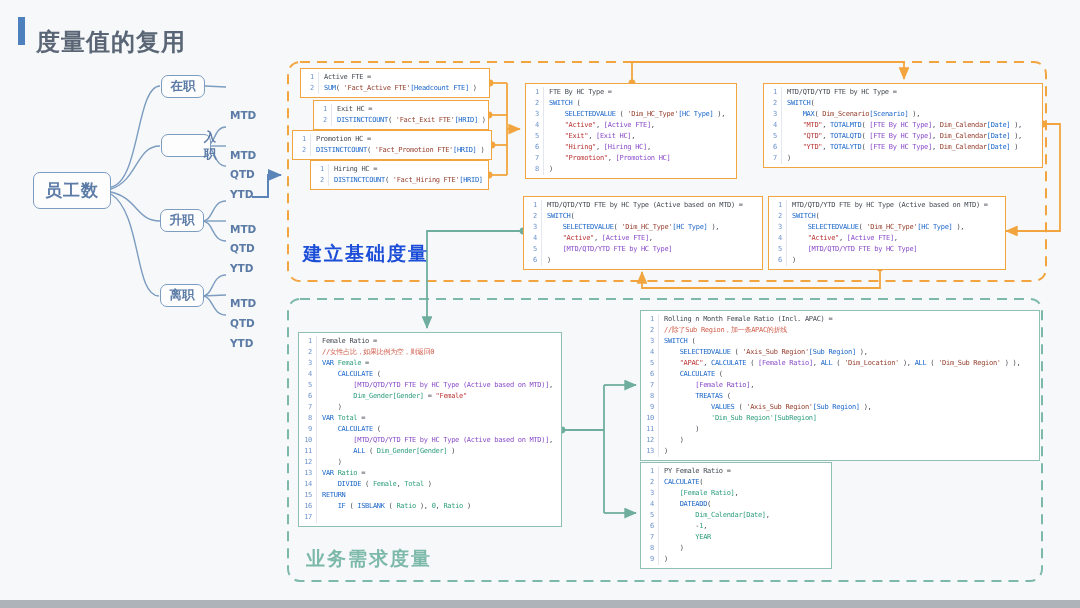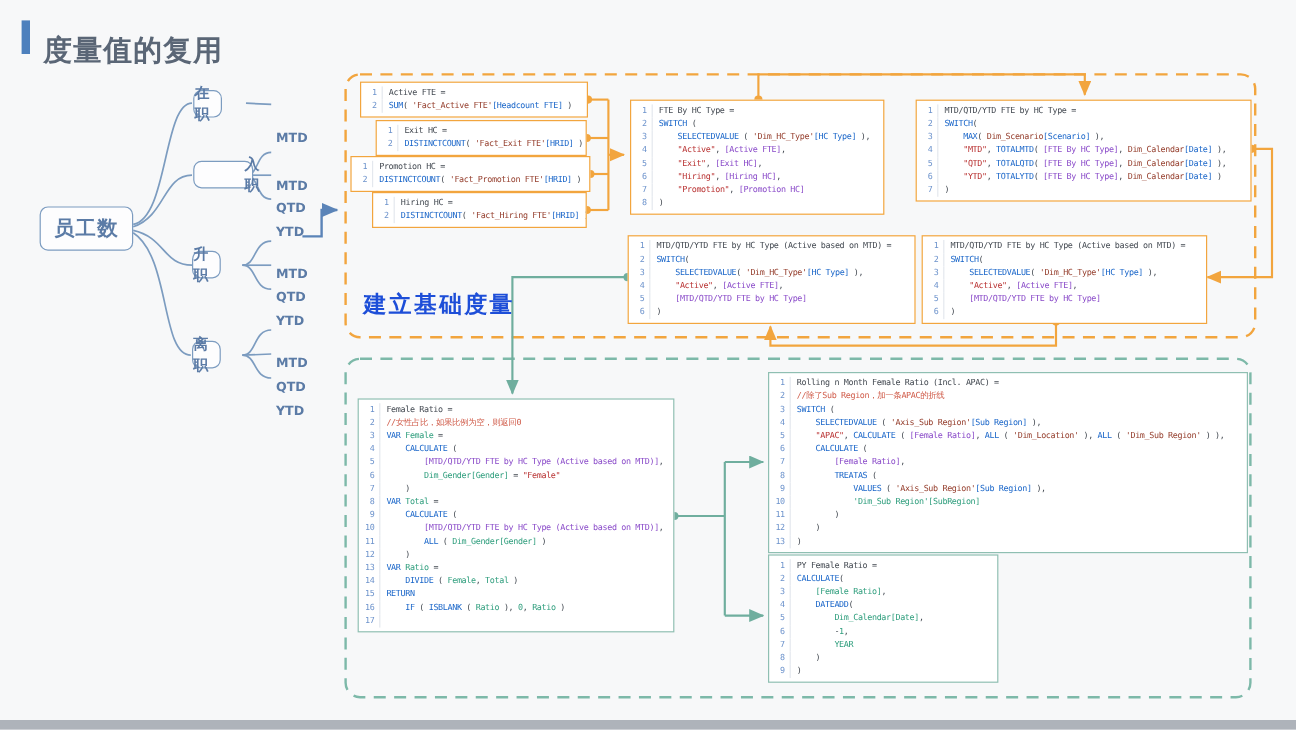--- a/index.html
+++ b/index.html
@@ -6,21 +6,21 @@
   body{width:1080px;height:608px;overflow:hidden;background:#f7f8f9;
        font-family:"DejaVu Sans","Liberation Sans",sans-serif;}
   .page{position:relative;width:1080px;height:608px;}
   .accent{position:absolute;left:18px;top:17px;width:7px;height:28px;background:#4d80bd;}
   .title{position:absolute;left:36px;top:14px;font-size:24px;font-weight:bold;color:#5a6676;letter-spacing:1px;margin-top:12px;}
   .wires{position:absolute;left:0;top:0;}
   
   .mnode{position:absolute;box-sizing:border-box;border:1.6px solid #7c9cc0;border-radius:7px;
          background:#fdfdfe;color:#5b7ba6;font-weight:bold;display:flex;align-items:center;justify-content:center;}
   .mroot{left:33px;top:172px;width:78px;height:37px;font-size:17px;letter-spacing:1px;}
-  .mbranch{width:24px;height:23px;font-size:12.5px;}
+  .mbranch{width:44px;height:23px;font-size:12.5px;}
   .mleaf{position:absolute;color:#5b7ba6;font-weight:600;font-size:10.5px;margin-top:28px;}
   
   .glabel{position:absolute;font-size:19px;font-weight:bold;letter-spacing:2px;}
   .gl-o{color:#1d4ed8;}
   .gl-t{color:#7DB9A9;}
   
   .cb{position:absolute;box-sizing:border-box;background:#ffffff;padding:3px 4px 3px 2px;
       font-family:"DejaVu Sans Mono","Liberation Mono",monospace;font-size:7px;letter-spacing:-0.3px;
       white-space:pre;overflow:hidden;}
   .cb-o{border:1px solid #F2A53E;}
@@ -120,20 +120,21 @@
   <span class="mleaf" style="left:230px;top:140px;">QTD</span>
   <span class="mleaf" style="left:230px;top:160px;">YTD</span>
   <span class="mleaf" style="left:230px;top:195px;">MTD</span>
   <span class="mleaf" style="left:230px;top:214px;">QTD</span>
   <span class="mleaf" style="left:230px;top:234px;">YTD</span>
   <span class="mleaf" style="left:230px;top:269px;">MTD</span>
   <span class="mleaf" style="left:230px;top:289px;">QTD</span>
   <span class="mleaf" style="left:230px;top:309px;">YTD</span>
 
   <div class="glabel gl-o" style="left:303px;top:241px;">建立基础度量</div>
+  <div class="glabel gl-t" style="left:306px;top:546px;">业务需求度量</div>
 
   <div class="cb cb-o" style="left:300px;top:68px;width:190px;"><div class="cl"><span class="ln">1</span><span class="ct"><span class="txt">Active FTE =</span></span></div><div class="cl"><span class="ln">2</span><span class="ct"><span class="kw">SUM</span><span class="txt">( </span><span class="tbl">'Fact_Active FTE'</span><span class="col">[Headcount FTE]</span><span class="txt"> )</span></span></div></div>
   <div class="cb cb-o" style="left:313px;top:100px;width:176px;"><div class="cl"><span class="ln">1</span><span class="ct"><span class="txt">Exit HC =</span></span></div><div class="cl"><span class="ln">2</span><span class="ct"><span class="kw">DISTINCTCOUNT</span><span class="txt">( </span><span class="tbl">'Fact_Exit FTE'</span><span class="col">[HRID]</span><span class="txt"> )</span></span></div></div>
   <div class="cb cb-o" style="left:292px;top:130px;width:200px;"><div class="cl"><span class="ln">1</span><span class="ct"><span class="txt">Promotion HC =</span></span></div><div class="cl"><span class="ln">2</span><span class="ct"><span class="kw">DISTINCTCOUNT</span><span class="txt">( </span><span class="tbl">'Fact_Promotion FTE'</span><span class="col">[HRID]</span><span class="txt"> )</span></span></div></div>
   <div class="cb cb-o" style="left:310px;top:160px;width:179px;"><div class="cl"><span class="ln">1</span><span class="ct"><span class="txt">Hiring HC =</span></span></div><div class="cl"><span class="ln">2</span><span class="ct"><span class="kw">DISTINCTCOUNT</span><span class="txt">( </span><span class="tbl">'Fact_Hiring FTE'</span><span class="col">[HRID]</span><span class="txt"> )</span></span></div></div>
   <div class="cb cb-o" style="left:525px;top:83px;width:212px;"><div class="cl"><span class="ln">1</span><span class="ct"><span class="txt">FTE By HC Type =</span></span></div><div class="cl"><span class="ln">2</span><span class="ct"><span class="kw">SWITCH</span><span class="txt"> (</span></span></div><div class="cl"><span class="ln">3</span><span class="ct"><span class="txt">    </span><span class="kw">SELECTEDVALUE</span><span class="txt"> ( </span><span class="tbl">'Dim_HC_Type'</span><span class="col">[HC Type]</span><span class="txt"> ),</span></span></div><div class="cl"><span class="ln">4</span><span class="ct"><span class="txt">    </span><span class="str">"Active"</span><span class="txt">, </span><span class="msr">[Active FTE]</span><span class="txt">,</span></span></div><div class="cl"><span class="ln">5</span><span class="ct"><span class="txt">    </span><span class="str">"Exit"</span><span class="txt">, </span><span class="msr">[Exit HC]</span><span class="txt">,</span></span></div><div class="cl"><span class="ln">6</span><span class="ct"><span class="txt">    </span><span class="str">"Hiring"</span><span class="txt">, </span><span class="msr">[Hiring HC]</span><span class="txt">,</span></span></div><div class="cl"><span class="ln">7</span><span class="ct"><span class="txt">    </span><span class="str">"Promotion"</span><span class="txt">, </span><span class="msr">[Promotion HC]</span></span></div><div class="cl"><span class="ln">8</span><span class="ct"><span class="txt">)</span></span></div></div>
   <div class="cb cb-o" style="left:763px;top:83px;width:280px;"><div class="cl"><span class="ln">1</span><span class="ct"><span class="txt">MTD/QTD/YTD FTE by HC Type =</span></span></div><div class="cl"><span class="ln">2</span><span class="ct"><span class="kw">SWITCH</span><span class="txt">(</span></span></div><div class="cl"><span class="ln">3</span><span class="ct"><span class="txt">    </span><span class="kw">MAX</span><span class="txt">( </span><span class="tbl">Dim_Scenario</span><span class="col">[Scenario]</span><span class="txt"> ),</span></span></div><div class="cl"><span class="ln">4</span><span class="ct"><span class="txt">    </span><span class="str">"MTD"</span><span class="txt">, </span><span class="kw">TOTALMTD</span><span class="txt">( </span><span class="msr">[FTE By HC Type]</span><span class="txt">, </span><span class="tbl">Dim_Calendar</span><span class="col">[Date]</span><span class="txt"> ),</span></span></div><div class="cl"><span class="ln">5</span><span class="ct"><span class="txt">    </span><span class="str">"QTD"</span><span class="txt">, </span><span class="kw">TOTALQTD</span><span class="txt">( </span><span class="msr">[FTE By HC Type]</span><span class="txt">, </span><span class="tbl">Dim_Calendar</span><span class="col">[Date]</span><span class="txt"> ),</span></span></div><div class="cl"><span class="ln">6</span><span class="ct"><span class="txt">    </span><span class="str">"YTD"</span><span class="txt">, </span><span class="kw">TOTALYTD</span><span class="txt">( </span><span class="msr">[FTE By HC Type]</span><span class="txt">, </span><span class="tbl">Dim_Calendar</span><span class="col">[Date]</span><span class="txt"> )</span></span></div><div class="cl"><span class="ln">7</span><span class="ct"><span class="txt">)</span></span></div></div>
   <div class="cb cb-o" style="left:523px;top:196px;width:240px;"><div class="cl"><span class="ln">1</span><span class="ct"><span class="txt">MTD/QTD/YTD FTE by HC Type (Active based on MTD) =</span></span></div><div class="cl"><span class="ln">2</span><span class="ct"><span class="kw">SWITCH</span><span class="txt">(</span></span></div><div class="cl"><span class="ln">3</span><span class="ct"><span class="txt">    </span><span class="kw">SELECTEDVALUE</span><span class="txt">( </span><span class="tbl">'Dim_HC_Type'</span><span class="col">[HC Type]</span><span class="txt"> ),</span></span></div><div class="cl"><span class="ln">4</span><span class="ct"><span class="txt">    </span><span class="str">"Active"</span><span class="txt">, </span><span class="msr">[Active FTE]</span><span class="txt">,</span></span></div><div class="cl"><span class="ln">5</span><span class="ct"><span class="txt">    </span><span class="msr">[MTD/QTD/YTD FTE by HC Type]</span></span></div><div class="cl"><span class="ln">6</span><span class="ct"><span class="txt">)</span></span></div></div>
   <div class="cb cb-o" style="left:768px;top:196px;width:238px;"><div class="cl"><span class="ln">1</span><span class="ct"><span class="txt">MTD/QTD/YTD FTE by HC Type (Active based on MTD) =</span></span></div><div class="cl"><span class="ln">2</span><span class="ct"><span class="kw">SWITCH</span><span class="txt">(</span></span></div><div class="cl"><span class="ln">3</span><span class="ct"><span class="txt">    </span><span class="kw">SELECTEDVALUE</span><span class="txt">( </span><span class="tbl">'Dim_HC_Type'</span><span class="col">[HC Type]</span><span class="txt"> ),</span></span></div><div class="cl"><span class="ln">4</span><span class="ct"><span class="txt">    </span><span class="str">"Active"</span><span class="txt">, </span><span class="msr">[Active FTE]</span><span class="txt">,</span></span></div><div class="cl"><span class="ln">5</span><span class="ct"><span class="txt">    </span><span class="msr">[MTD/QTD/YTD FTE by HC Type]</span></span></div><div class="cl"><span class="ln">6</span><span class="ct"><span class="txt">)</span></span></div></div>
   <div class="cb cb-t" style="left:298px;top:332px;width:264px;"><div class="cl"><span class="ln">1</span><span class="ct"><span class="txt">Female Ratio =</span></span></div><div class="cl"><span class="ln">2</span><span class="ct"><span class="cmt">//女性占比，如果比例为空，则返回0</span></span></div><div class="cl"><span class="ln">3</span><span class="ct"><span class="kw">VAR</span><span class="txt"> </span><span class="var">Female</span><span class="txt"> =</span></span></div><div class="cl"><span class="ln">4</span><span class="ct"><span class="txt">    </span><span class="kw">CALCULATE</span><span class="txt"> (</span></span></div><div class="cl"><span class="ln">5</span><span class="ct"><span class="txt">        </span><span class="msr">[MTD/QTD/YTD FTE by HC Type (Active based on MTD)]</span><span class="txt">,</span></span></div><div class="cl"><span class="ln">6</span><span class="ct"><span class="txt">        </span><span class="var">Dim_Gender[Gender]</span><span class="txt"> = </span><span class="str">"Female"</span></span></div><div class="cl"><span class="ln">7</span><span class="ct"><span class="txt">    )</span></span></div><div class="cl"><span class="ln">8</span><span class="ct"><span class="kw">VAR</span><span class="txt"> </span><span class="var">Total</span><span class="txt"> =</span></span></div><div class="cl"><span class="ln">9</span><span class="ct"><span class="txt">    </span><span class="kw">CALCULATE</span><span class="txt"> (</span></span></div><div class="cl"><span class="ln">10</span><span class="ct"><span class="txt">        </span><span class="msr">[MTD/QTD/YTD FTE by HC Type (Active based on MTD)]</span><span class="txt">,</span></span></div><div class="cl"><span class="ln">11</span><span class="ct"><span class="txt">        </span><span class="kw">ALL</span><span class="txt"> ( </span><span class="var">Dim_Gender[Gender]</span><span class="txt"> )</span></span></div><div class="cl"><span class="ln">12</span><span class="ct"><span class="txt">    )</span></span></div><div class="cl"><span class="ln">13</span><span class="ct"><span class="kw">VAR</span><span class="txt"> </span><span class="var">Ratio</span><span class="txt"> =</span></span></div><div class="cl"><span class="ln">14</span><span class="ct"><span class="txt">    </span><span class="kw">DIVIDE</span><span class="txt"> ( </span><span class="var">Female</span><span class="txt">, </span><span class="var">Total</span><span class="txt"> )</span></span></div><div class="cl"><span class="ln">15</span><span class="ct"><span class="kw">RETURN</span></span></div><div class="cl"><span class="ln">16</span><span class="ct"><span class="txt">    </span><span class="kw">IF</span><span class="txt"> ( </span><span class="kw">ISBLANK</span><span class="txt"> ( </span><span class="var">Ratio</span><span class="txt"> ), </span><span class="num">0</span><span class="txt">, </span><span class="var">Ratio</span><span class="txt"> )</span></span></div><div class="cl"><span class="ln">17</span><span class="ct"><span class="txt"></span></span></div></div>

